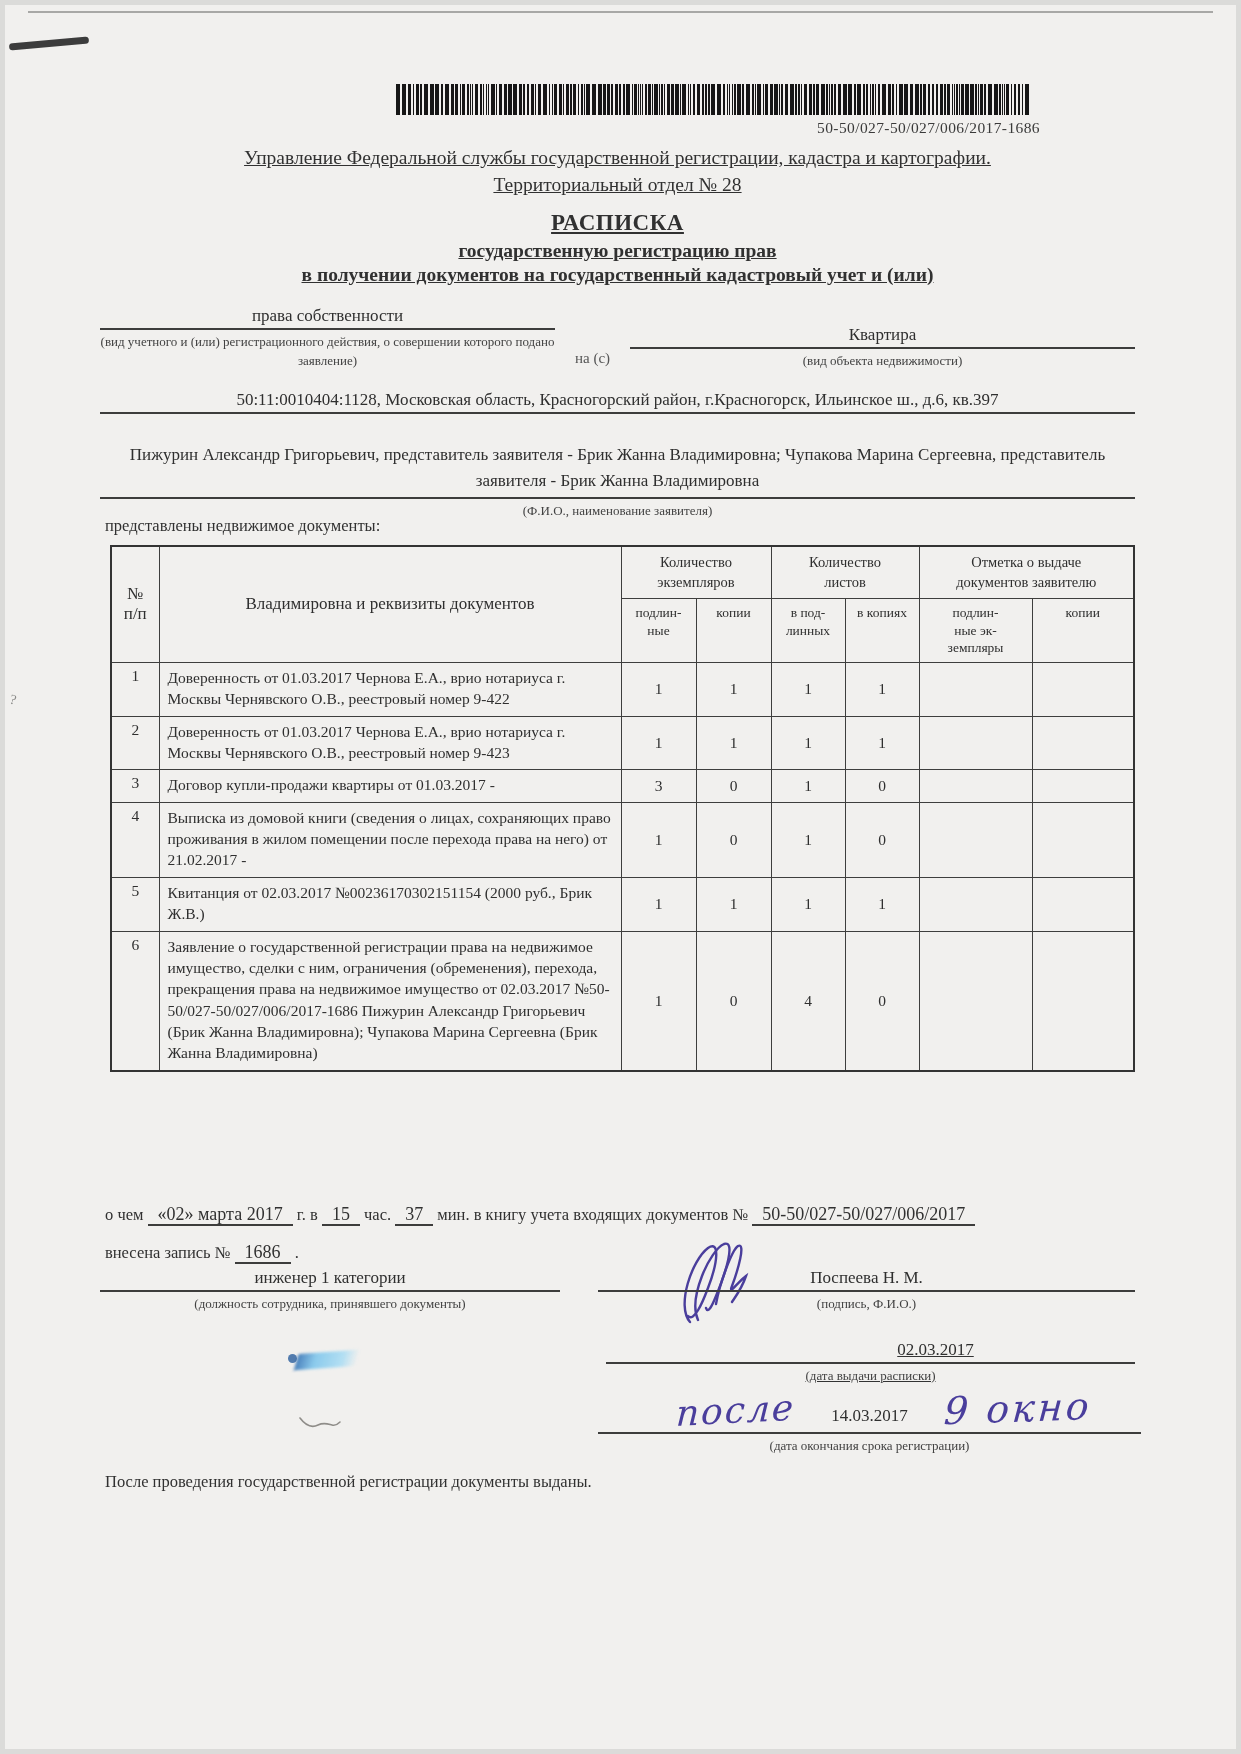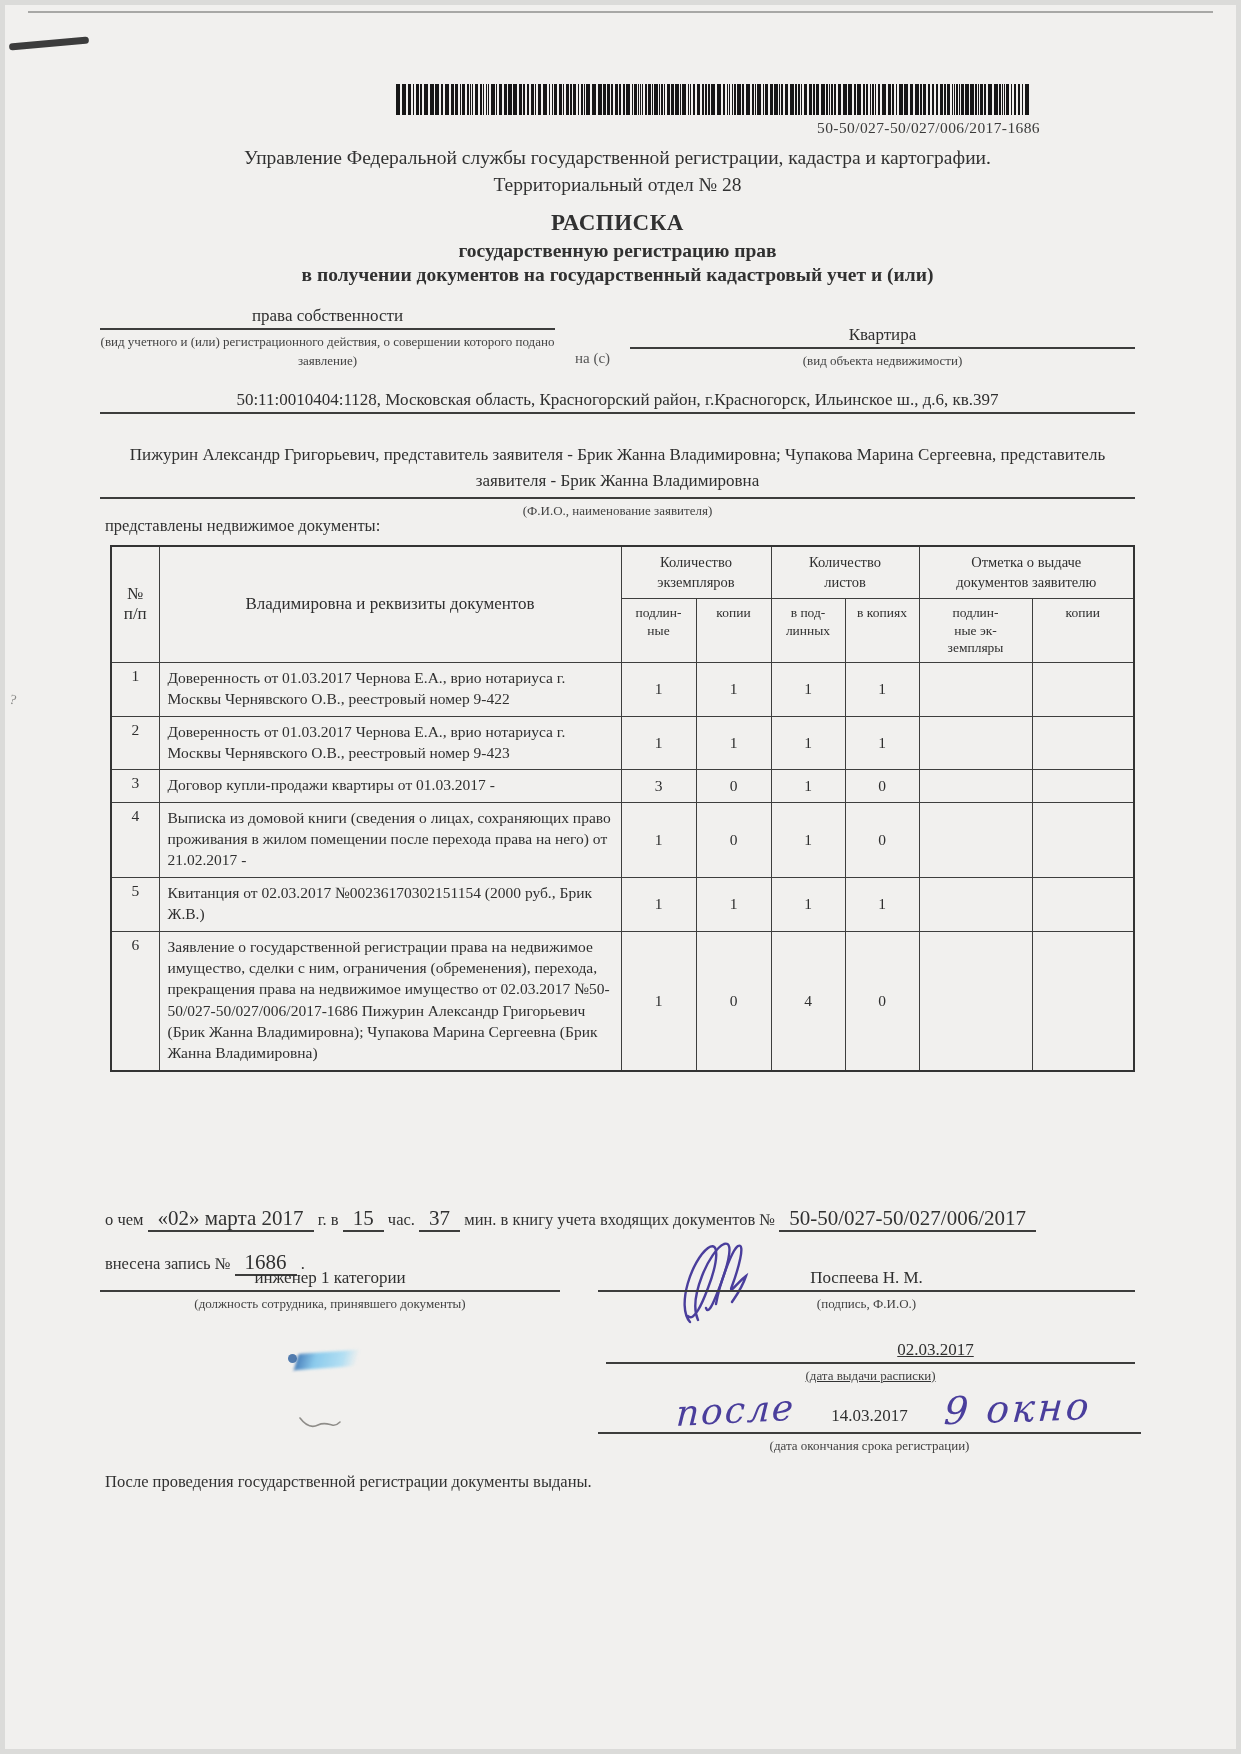--- a/index.html
+++ b/index.html
@@ -3,21 +3,21 @@
 <meta charset="utf-8">
 <style>
   * { margin:0; padding:0; box-sizing:border-box; }
   body { background:#cfcfcd; font-family:"Liberation Serif","DejaVu Serif",serif; }
   .page {
     position:relative; width:1241px; height:1754px; margin:0 auto;
     background:#f1f0ee; overflow:hidden; color:#333;
     box-shadow: inset 0 0 0 5px #dbdbd9;
   }
   .sect { position:absolute; left:100px; right:106px; }
-  .center { text-align:center; }
+  .center { text-align:center;text-decoration:underline; }
   .pre { white-space:pre-line; }
 
   
   .topline { position:absolute; top:11px; left:28px; right:28px; height:2px; background:#a8a8a6; }
   .pen-mark { position:absolute; top:40px; left:9px; width:80px; height:7px; background:#3c3c3c;
     border-radius:4px; transform:rotate(-5deg); }
   .edge-mark { position:absolute; top:692px; left:10px; color:#8a8a88; font-size:14px; transform:rotate(14deg); }
   .smudge { position:absolute; top:1352px; left:296px; width:62px; height:16px;
     background:linear-gradient(90deg,#2f6fb4 0%, #79c4ec 30%, #a8dcf4 75%, rgba(168,220,244,0) 100%);
     filter:blur(1.5px); transform:rotate(-4deg) skewX(-20deg); opacity:.85; }
@@ -60,21 +60,21 @@
   table.docs { border:2px solid #333; }
   th.h-main { font-size:17px; vertical-align:middle; }
   th.h-group { font-size:14.5px; line-height:1.35; vertical-align:middle; padding:6px 2px; }
   th.h-sub { font-size:13.5px; line-height:1.3; vertical-align:top; padding:5px 2px; }
   td.c-num { font-size:15.5px; text-align:center; vertical-align:top; padding-top:4px; }
   td.c-name { font-size:15.5px; line-height:1.38; padding:4px 8px 6px 8px; vertical-align:top; }
   td.c-val { font-size:15.5px; text-align:center; vertical-align:middle; }
 
   
   .record-line { top:1196px; left:105px; right:108px; font-size:16.5px; line-height:2.1; color:#313131; }
-  .record-line .u { padding:0 10px; font-size:21px; }
+  .record-line .u { padding:0 10px; font-size:18px; }
 
   
   .sign-left { position:absolute; top:1268px; left:100px; width:460px; }
   .sign-right { position:absolute; top:1268px; left:598px; right:106px; }
   .sig-svg { position:absolute; top:1236px; left:668px; }
   .issue-date-block { position:absolute; top:1340px; left:606px; right:106px;text-decoration:underline; }
   .issue-date-block .field-value { padding-left:130px; }
   .end-date-block { position:absolute; top:1390px; left:598px; right:100px; }
   .end-row { display:flex; align-items:flex-end; border-bottom:2px solid #3d3d3c; padding-bottom:0; }
   .end-date { font-size:17px; color:#2f2f2f; padding:0 6px 6px 6px; }

